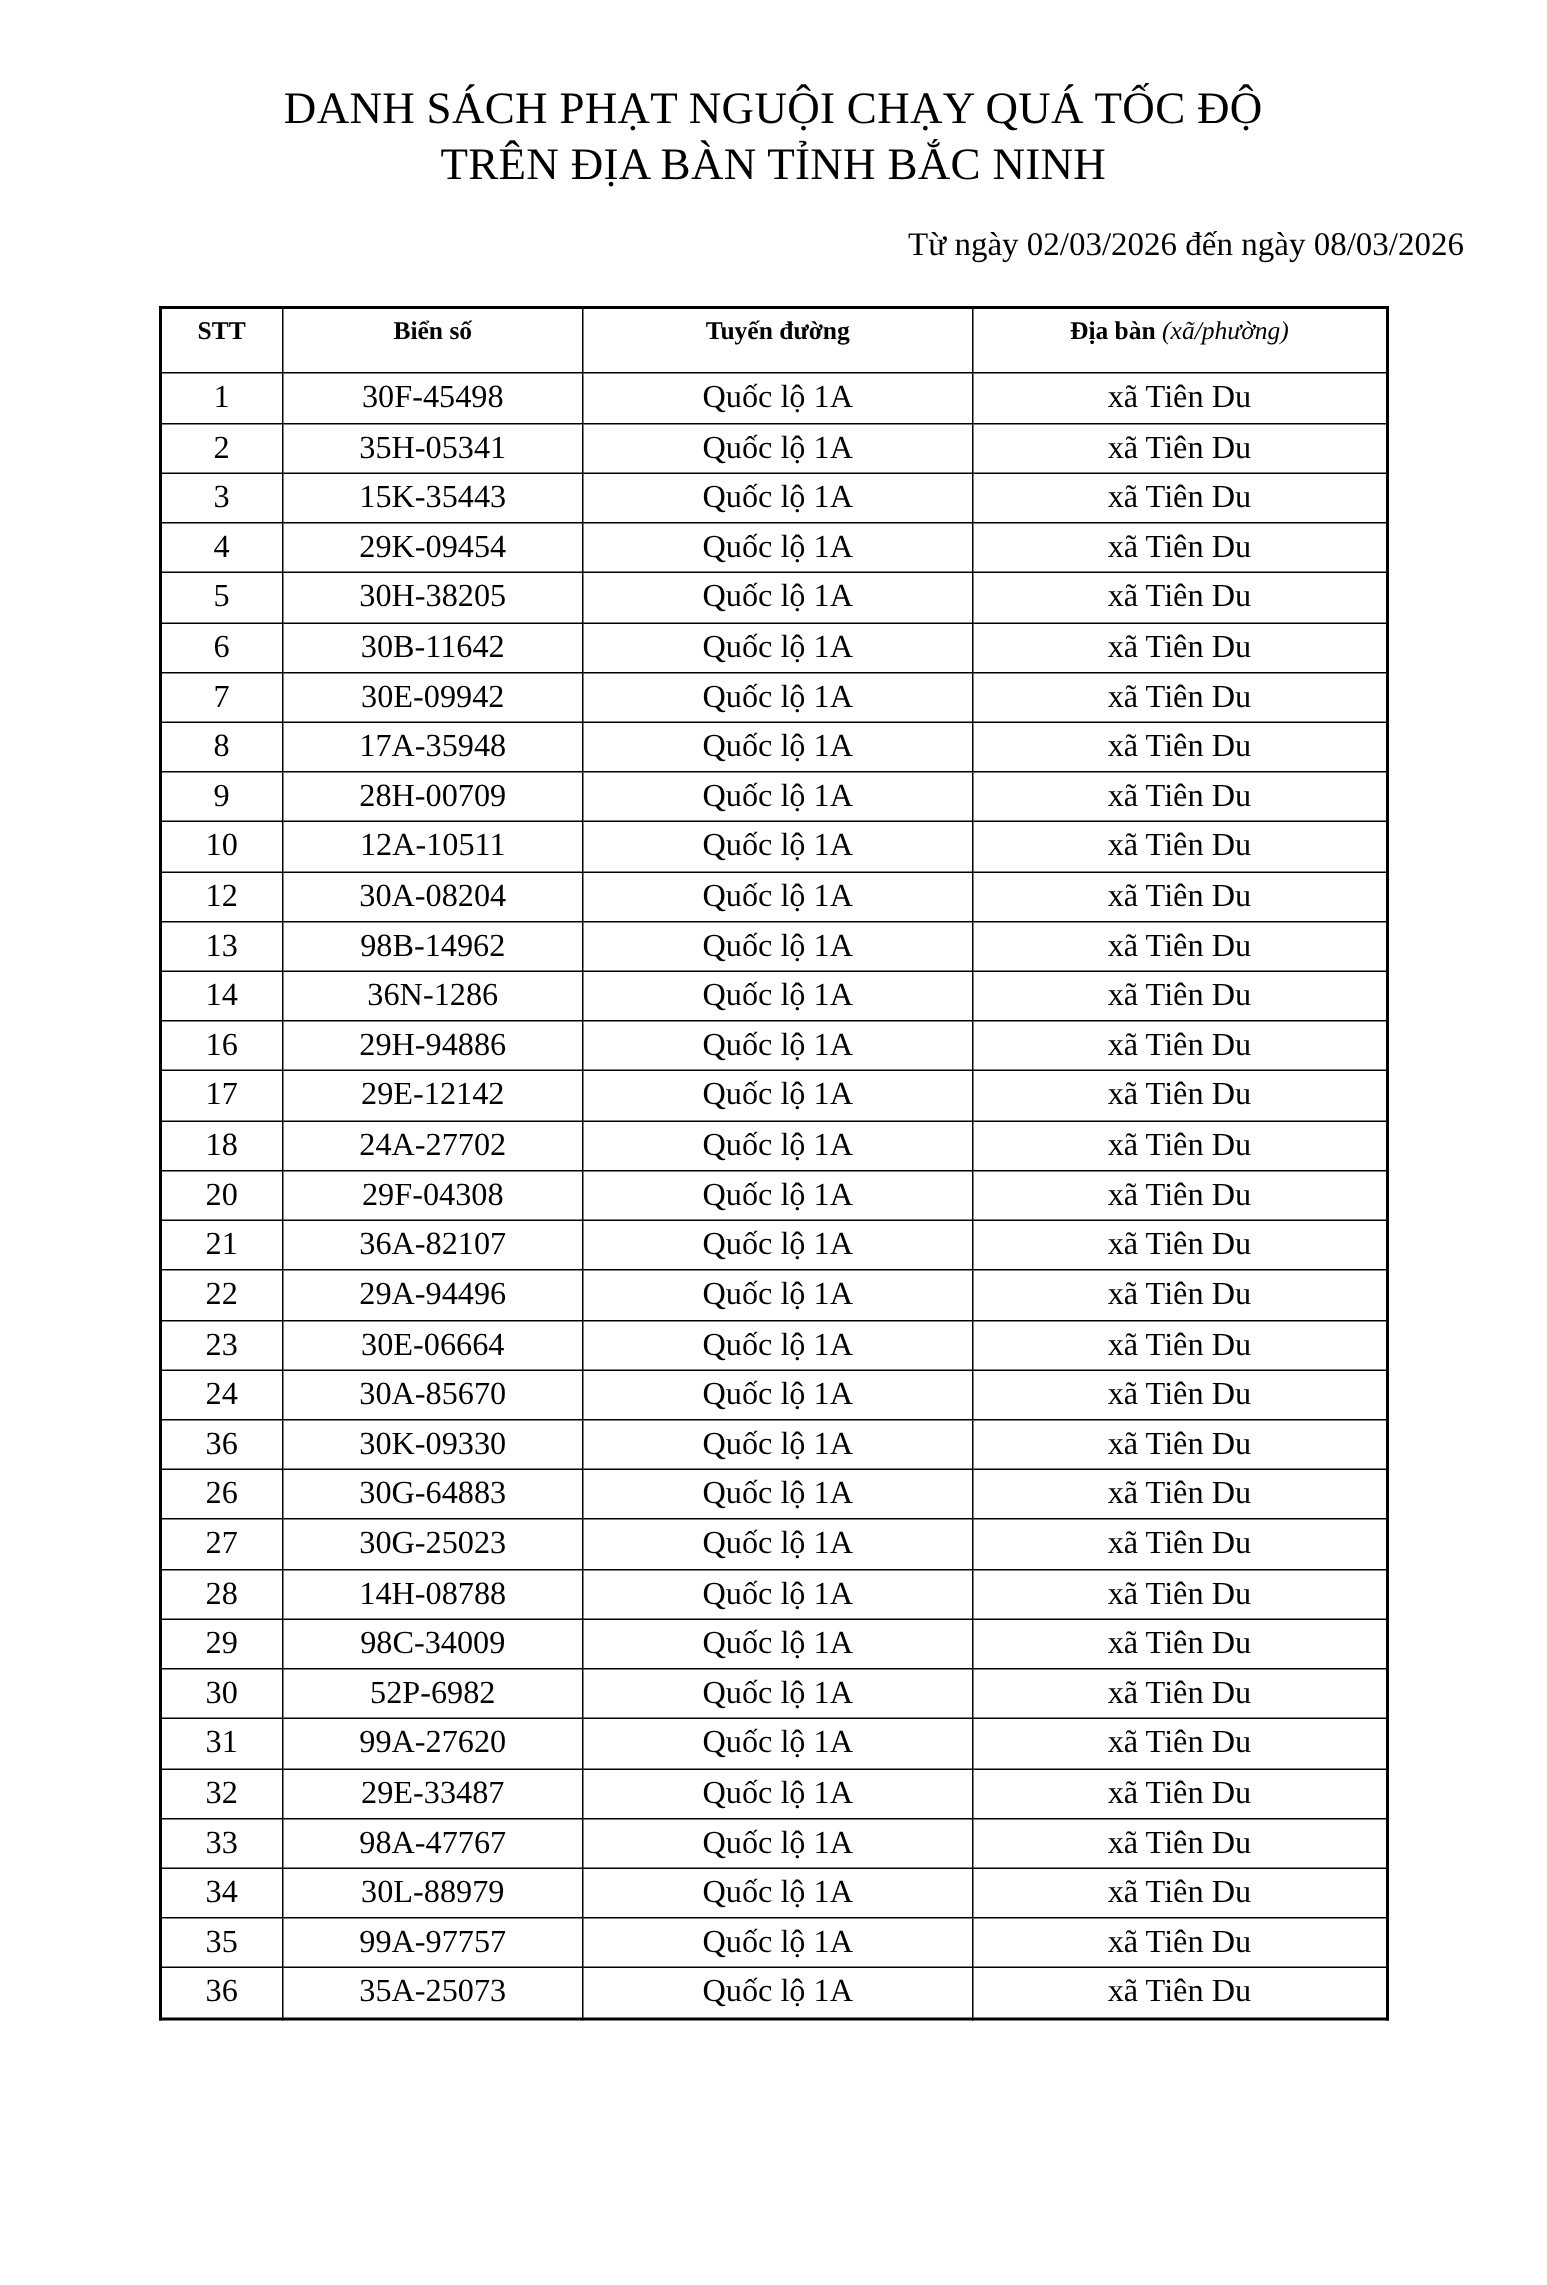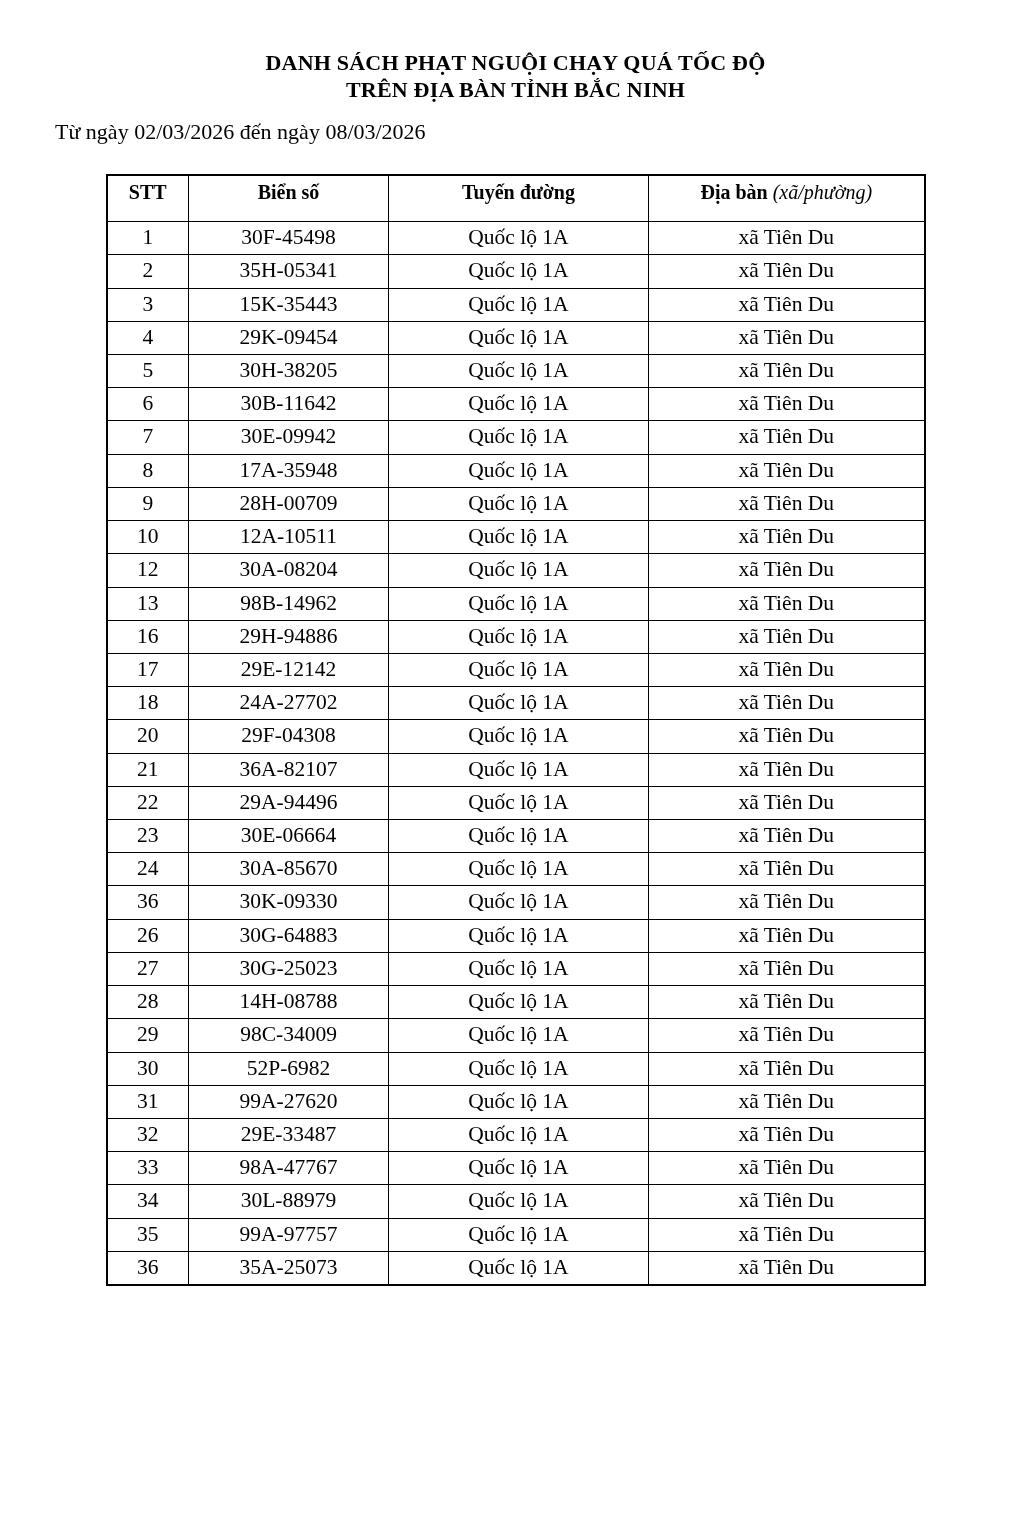--- a/index.html
+++ b/index.html
@@ -14,30 +14,30 @@
     color: #000000;
     -webkit-font-smoothing: antialiased;
   }
   .page {
     width: 1031px;
     box-sizing: border-box;
     padding: 34px 55px 20px 55px;
   }
   .doc-title {
     text-align: center;
-    font-weight: bold;
-    font-size: 22px;
+    font-weight: normal;
+    font-size: 30px;
     line-height: 1.24;
     letter-spacing: 0.2px;
   }
   .doc-title .line2 {
     display: block;
   }
   .doc-subtitle {
-    text-align: left;
+    text-align: right;
     font-size: 22px;
     margin-top: 4px;
     line-height: 1.25;
   }
   .table-wrap {
     margin-top: 28px;
     display: flex;
     justify-content: center;
   }
   table.fines {
@@ -53,21 +53,21 @@
     vertical-align: middle;
     font-size: 21.5px;
     line-height: 1.08;
     padding: 4px 2px 5px 2px;
     height: 33px;
     box-sizing: border-box;
     white-space: nowrap;
   }
   table.fines thead th {
     font-weight: bold;
-    font-size: 20px;
+    font-size: 17px;
     padding: 6px 2px 18px 2px;
   }
   table.fines thead th .ital {
     font-style: italic;
     font-weight: normal;
   }
   col.c-stt { width: 82px; }
   col.c-plate { width: 200px; }
   col.c-road { width: 260px; }
   col.c-area { width: 276px; }
@@ -168,20 +168,26 @@
             <td>Quốc lộ 1A</td>
             <td>xã Tiên Du</td>
           </tr>
           <tr>
             <td class="cell-stt">13</td>
             <td>98B-14962</td>
             <td>Quốc lộ 1A</td>
             <td>xã Tiên Du</td>
           </tr>
           <tr>
+            <td class="cell-stt">14</td>
+            <td>36N-1286</td>
+            <td>Quốc lộ 1A</td>
+            <td>xã Tiên Du</td>
+          </tr>
+          <tr>
             <td class="cell-stt">16</td>
             <td>29H-94886</td>
             <td>Quốc lộ 1A</td>
             <td>xã Tiên Du</td>
           </tr>
           <tr>
             <td class="cell-stt">17</td>
             <td>29E-12142</td>
             <td>Quốc lộ 1A</td>
             <td>xã Tiên Du</td>

